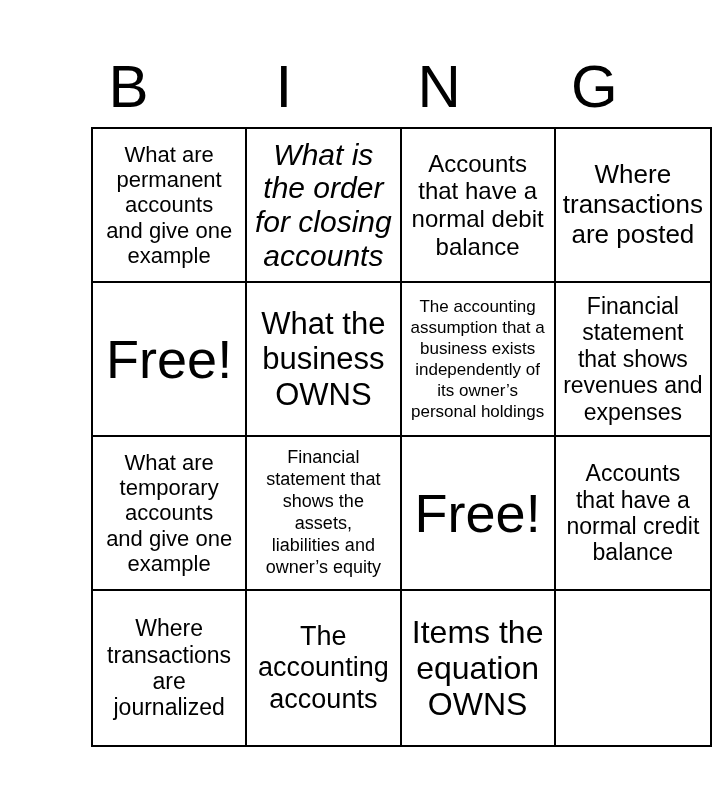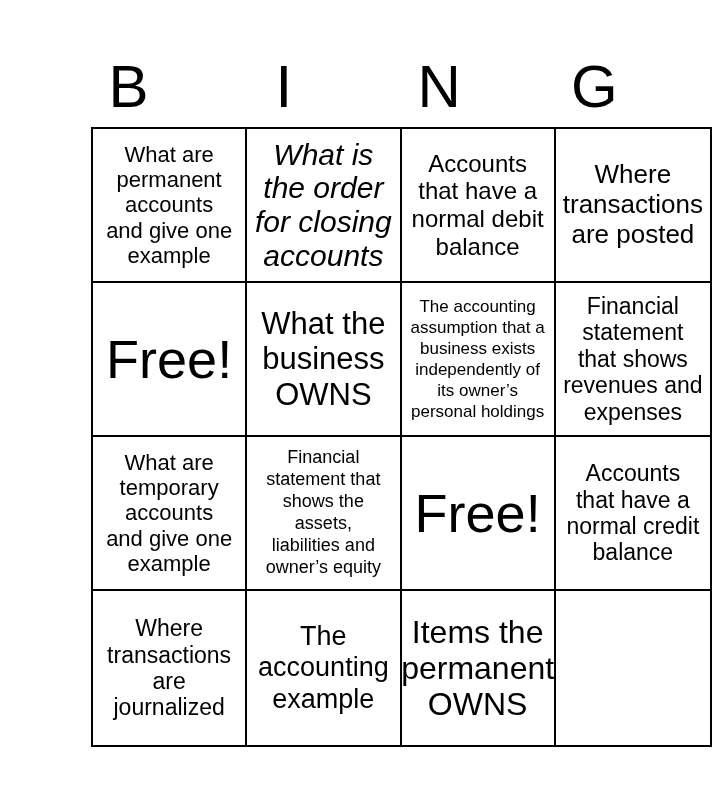--- a/index.html
+++ b/index.html
@@ -166,20 +166,20 @@
     </div>
   <div class="cell c12">
       <span class="txt">Where
 transactions
 are
 journalized</span>
     </div>
   <div class="cell c13">
       <span class="txt">The
 accounting
-example</span>
+accounts</span>
     </div>
   <div class="cell c14">
       <span class="txt">Items the
-permanent
+equation
 OWNS</span>
     </div>
 </div>
 
 </body></html>

